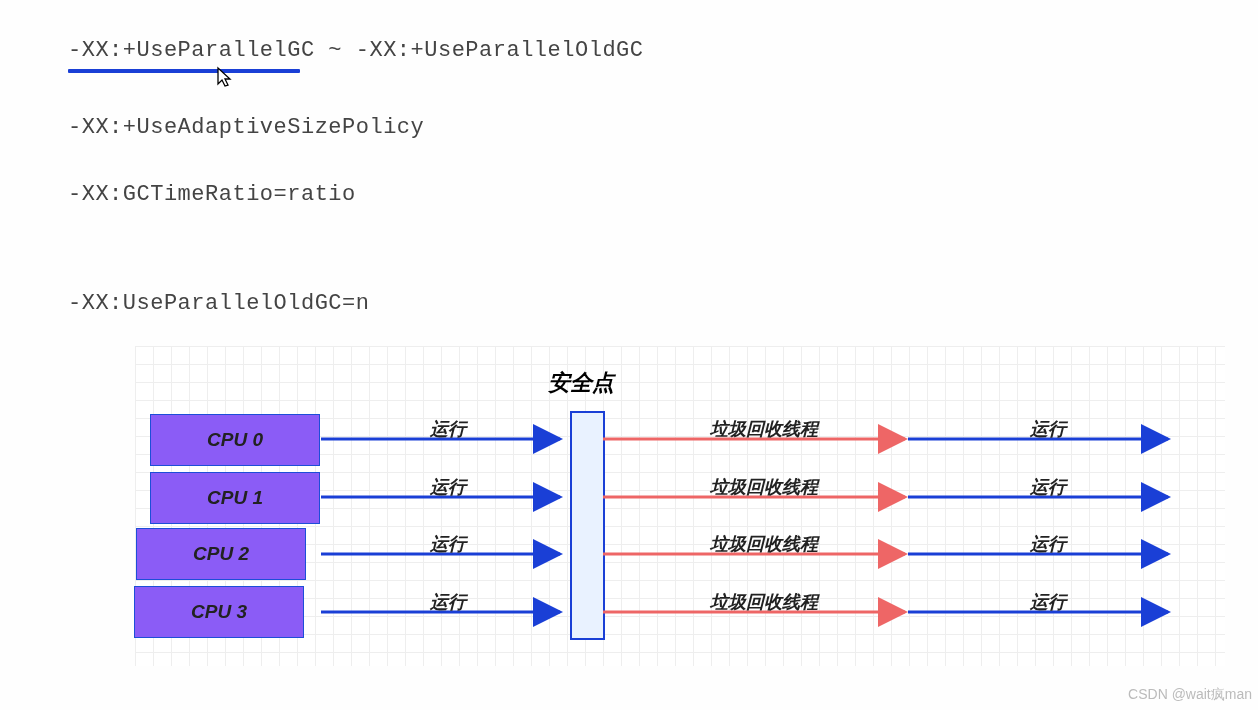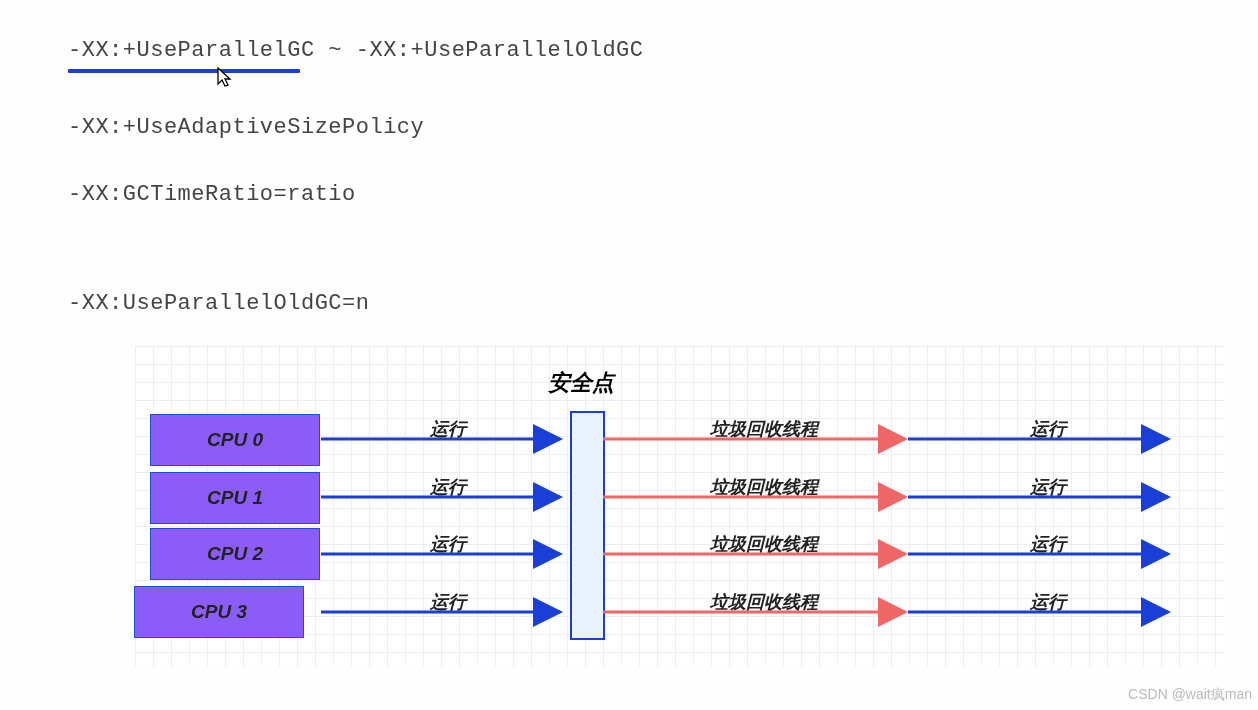--- a/index.html
+++ b/index.html
@@ -13,21 +13,21 @@
   .grid{position:absolute;left:135px;top:0;width:1090px;height:320px;
     background-image:
       linear-gradient(to right, #eee 1px, transparent 1px),
       linear-gradient(to bottom, #eee 1px, transparent 1px);
     background-size:18px 18px; background-color:#fff;}
   .title-safe{position:absolute;left:548px;top:22px;font-size:22px;font-weight:bold;font-style:italic;}
   .safe-rect{position:absolute;left:570px;top:65px;width:31px;height:225px;background:#e9f2ff;border:2px solid #1a3fd6;}
   .cpu-box{position:absolute;width:168px;height:50px;border:1px solid #1d4ed8;background:#8b5cf6;display:flex;align-items:center;justify-content:center;font-weight:bold;font-style:italic;font-size:19px;color:#222;}
   .cpu0{left:150px;top:68px;}
   .cpu1{left:150px;top:126px;}
-  .cpu2{left:150px;top:182px;}
+  .cpu2{left:136px;top:182px;}
   .cpu3{left:134px;top:240px;}
   .svg-layer{position:absolute;left:0;top:0;}
   .run-lbl{font-size:18px;font-weight:bold;font-style:italic;fill:#222;}
   .gc-lbl{font-size:18px;font-weight:bold;font-style:italic;fill:#222;}
   .watermark{position:absolute;right:6px;bottom:6px;font-size:14px;color:#bbb;font-family:Arial,sans-serif;}
 </style>
 </head>
 <body>
 
 <div class="codes" style="position:relative;">

